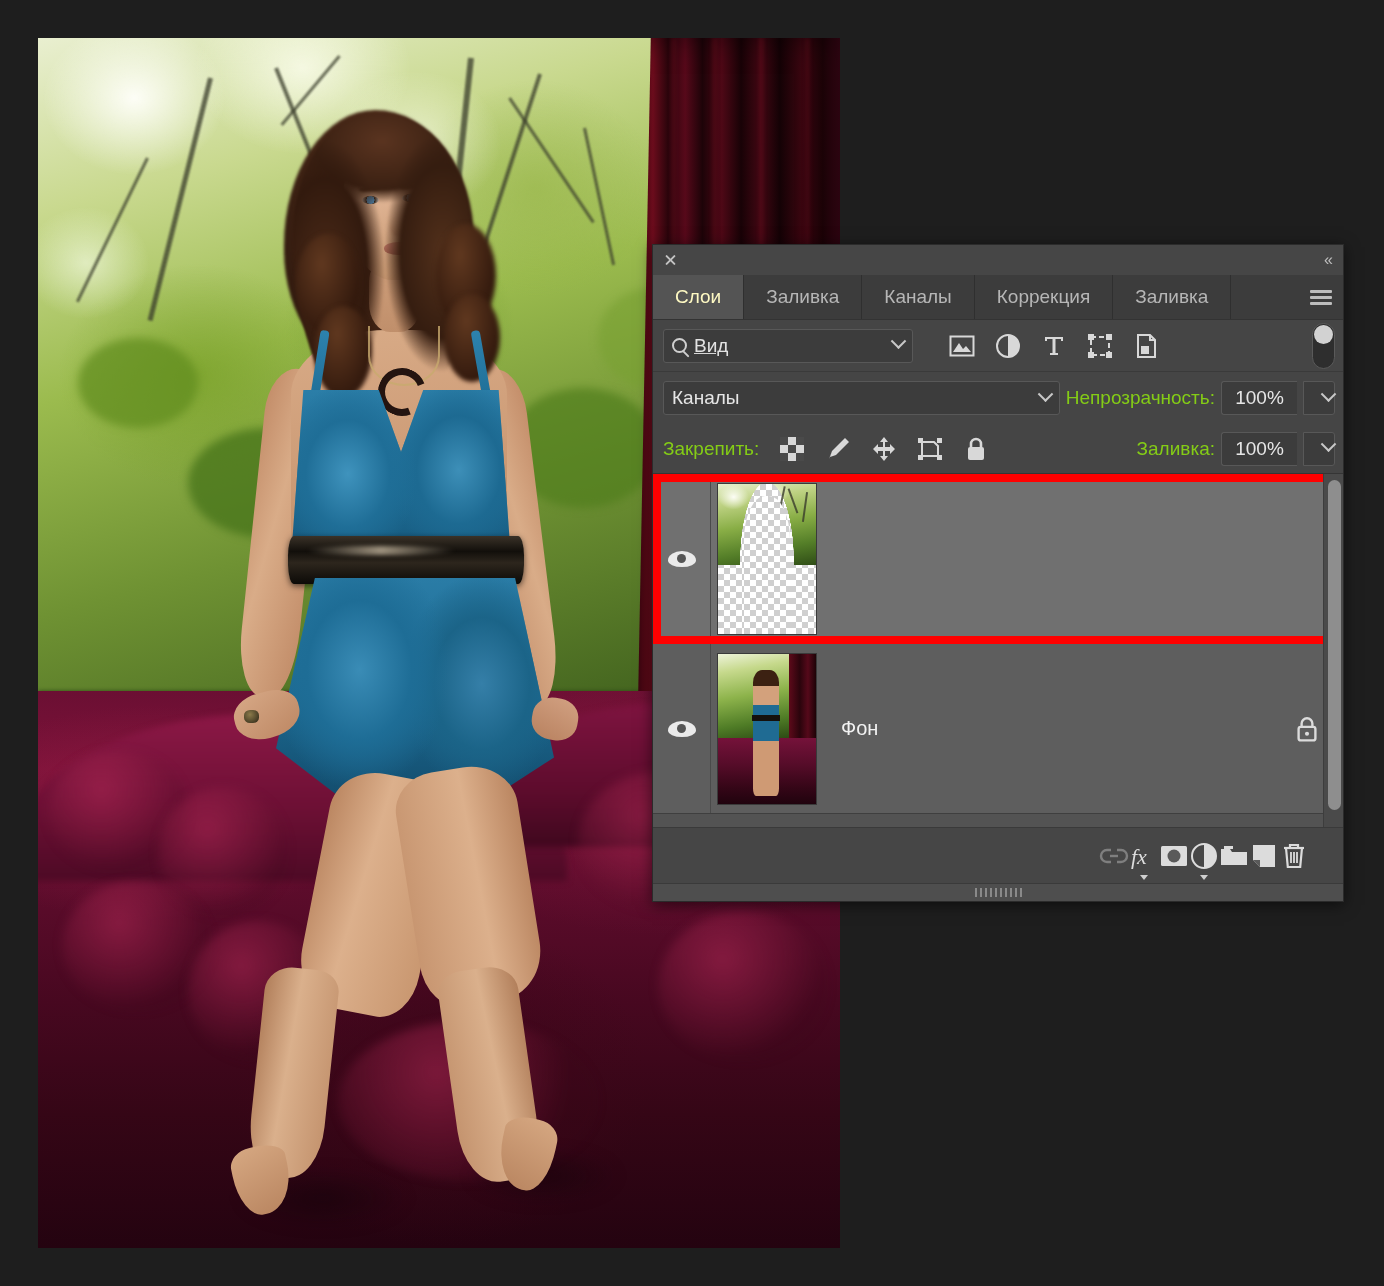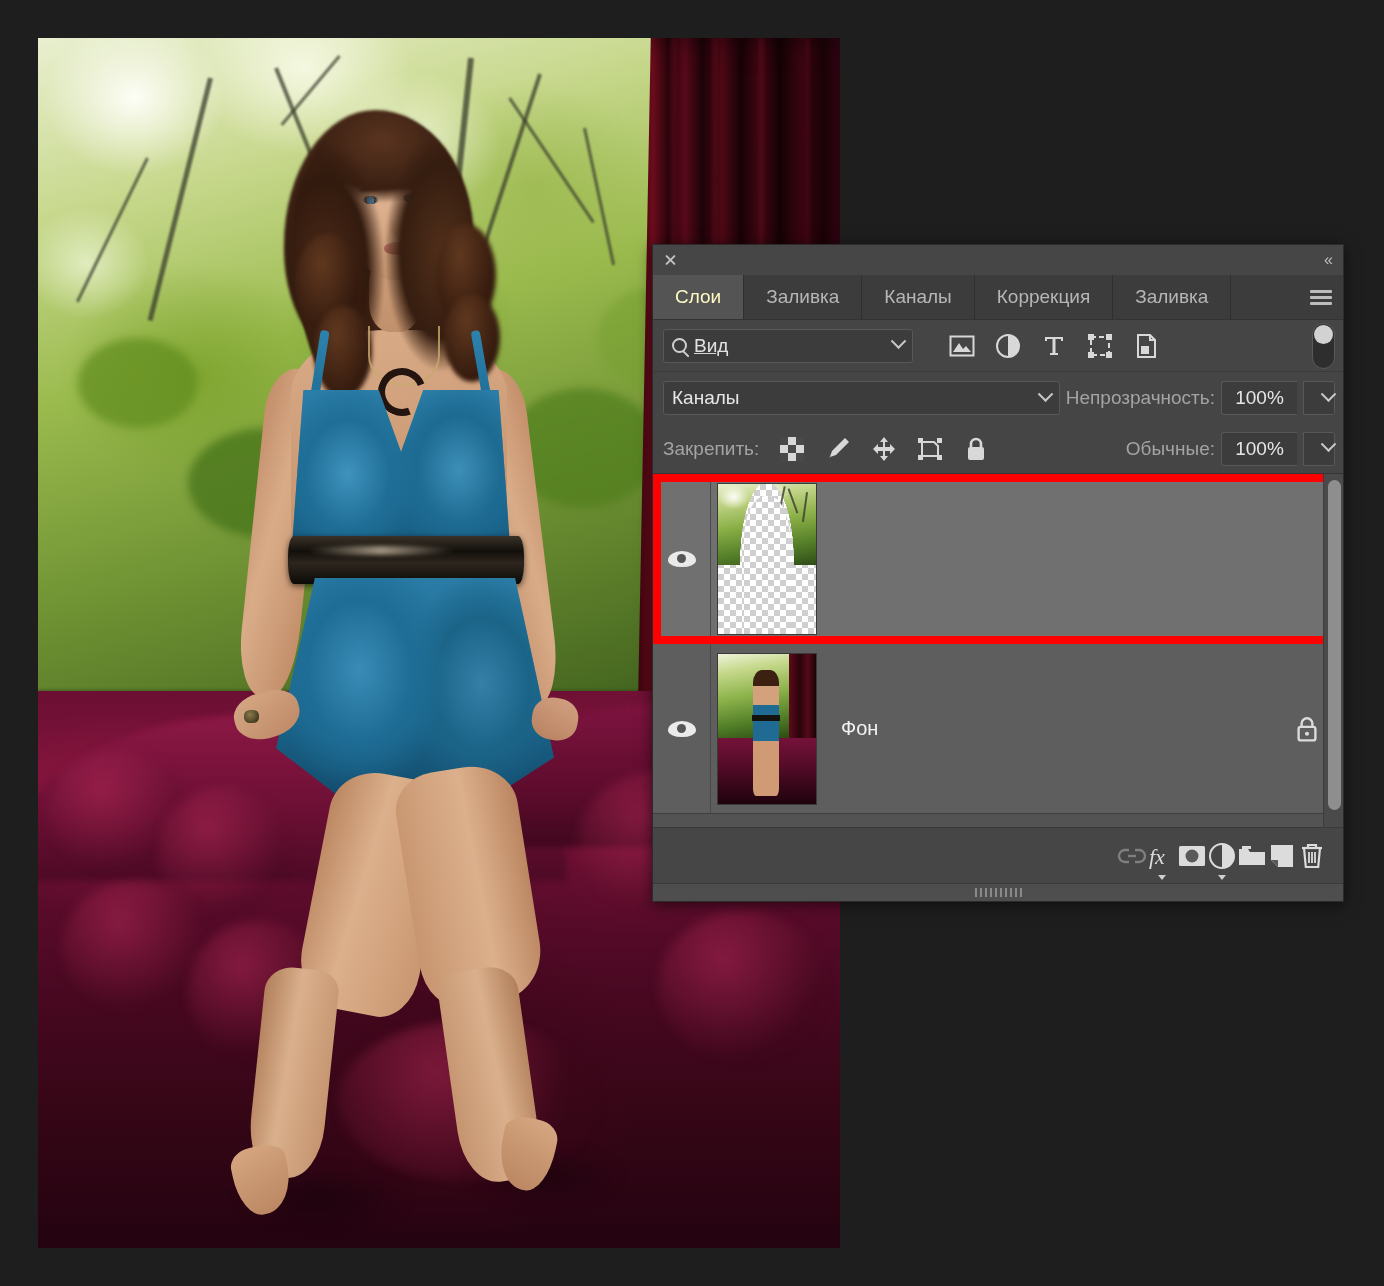--- a/index.html
+++ b/index.html
@@ -358,21 +358,21 @@
   .blend-row {
     height: 52px; background: #454545; display: flex; align-items: center;
     padding: 0 8px 0 10px; gap: 6px; flex: none;
   }
   .blend-select {
     flex: 1; height: 34px; background: #3c3c3c; border: 1px solid #585858;
     border-radius: 3px; display: flex; align-items: center;
     padding: 0 8px; cursor: pointer;
   }
   .blend-select .label { font-size: 19px; color: #e6e6e6; }
-  .row-label { font-size: 19px; color: #a3a3a3; white-space: nowrap; }
+  .row-label { font-size: 19px; color: #84cc16; white-space: nowrap; }
   .numfield {
     height: 34px; min-width: 76px; background: #3c3c3c; border: 1px solid #585858;
     border-radius: 3px 0 0 3px; border-right: none;
     display: flex; align-items: center; justify-content: center;
     font-size: 19px; color: #e6e6e6; padding: 0 6px; cursor: text;
   }
   .numchev {
     height: 34px; width: 32px; background: #3c3c3c; border: 1px solid #585858;
     border-radius: 0 3px 3px 0; display: flex; align-items: center;
     justify-content: center; cursor: pointer;
@@ -501,21 +501,21 @@
     background: #4a4a4a; border-left: 1px solid #3d3d3d; z-index: 6;
   }
   .scroll-thumb {
     position: absolute; left: 4px; top: 6px; width: 13px; height: 330px;
     background: #8e8e8e; border-radius: 7px;
   }
 
   
   .bottom-bar {
     height: 56px; background: #464646; display: flex; align-items: center;
-    justify-content: flex-end; padding-right: 16px; flex: none;
+    justify-content: flex-end; padding-right: 34px; flex: none;
     border-top: 1px solid #3a3a3a;
   }
   .bi { width: 30px; height: 30px; cursor: pointer; display: flex;
         align-items: center; justify-content: center; position: relative; }
   .bi.disabled { opacity: .42; }
   .bi .dropcaret {
     position: absolute; bottom: -9px; left: 50%; transform: translateX(-50%);
     width: 0; height: 0; border-left: 4px solid transparent;
     border-right: 4px solid transparent; border-top: 5px solid #cfcfcf;
   }
@@ -737,21 +737,21 @@
               <rect x="20" y="19" width="5" height="5" fill="#d8d8d8"></rect>
             </svg>
         </span>
         <span class="li">
           <svg width="22" height="26" viewBox="0 0 22 26">
               <path d="M6 11 V8 a5 5 0 0 1 10 0 v3" fill="none" stroke="#d8d8d8" stroke-width="2.6"></path>
               <rect x="3" y="11" width="16" height="13" rx="2" fill="#d8d8d8"></rect>
             </svg>
         </span>
       </div>
-      <span class="row-label" style="margin-left:auto">Обычные:</span>
+      <span class="row-label" style="margin-left:auto">Заливка:</span>
       <div class="numfield">100%</div>
       <div class="numchev">
         <span class="chev"></span>
       </div>
     </div>
 
     <div class="layer-list">
 
       <div class="layer-row selected">
         <div class="eye-cell">

